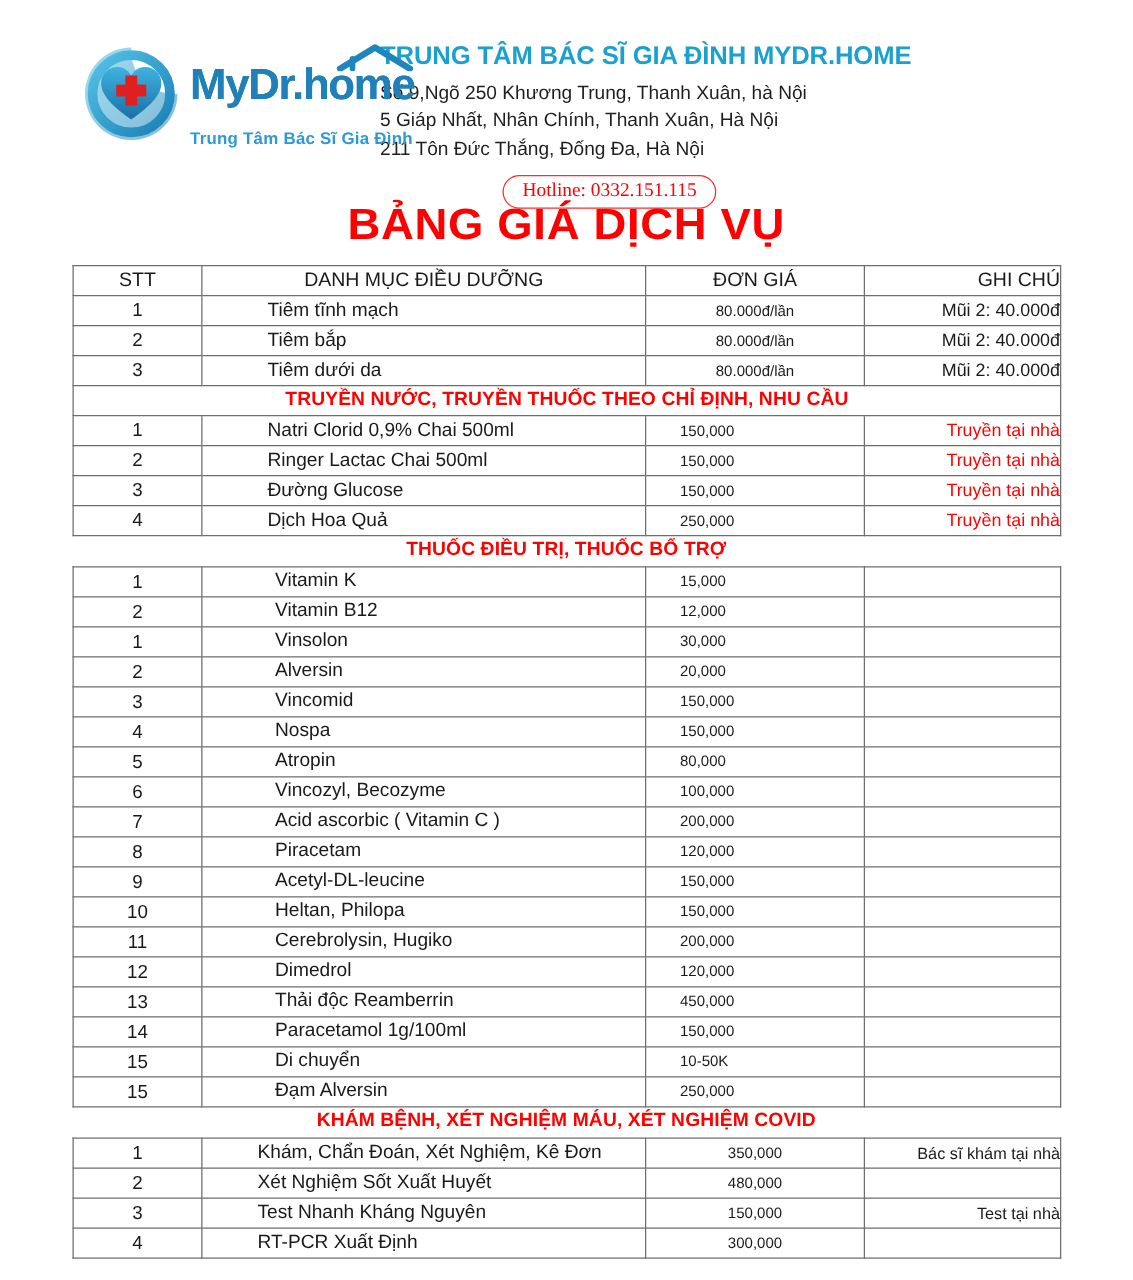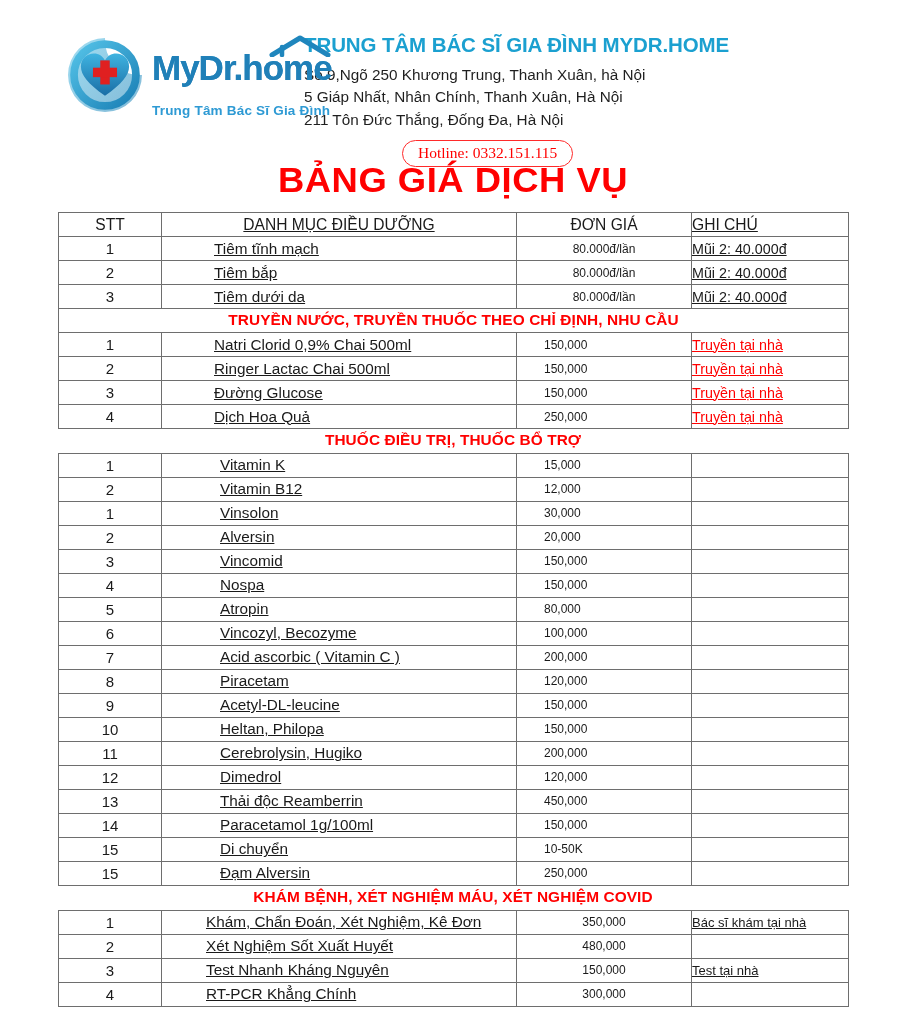--- a/index.html
+++ b/index.html
@@ -128,24 +128,24 @@
     padding:0;
     height:23px;
     vertical-align:middle;
   }
   col.c-stt{width:103px;}
   col.c-name{width:355px;}
   col.c-price{width:175px;}
   col.c-note{width:157px;}
 
   .cell-stt{text-align:center;font-size:15px;}
-  .cell-name{padding-left:50px;font-size:15.3px;text-decoration:underline;}
+  .cell-name{padding-left:50px;font-size:15.3px;}
   .cell-price{text-align:center;font-size:12px;}
   .cell-price.left{text-align:left;padding-left:27px;}
-  .cell-note{text-align:left;font-size:14.3px;text-decoration:underline;}
+  .cell-note{text-align:right;font-size:14.3px;}
   .cell-note.red{color:#ff0000;}
   .cell-note.small{font-size:13px;}
 
   .hdr td{height:26px;font-size:15.6px;}
   .hdr .cell-name{text-align:center;padding-left:0;}
 
   .section-bar{
     text-align:center;
     color:#ff0000;
     font-weight:bold;
@@ -422,20 +422,20 @@
           <td class="cell-note small"></td>
         </tr>
         <tr class="name-4">
           <td class="cell-stt">3</td>
           <td class="cell-name">Test Nhanh Kháng Nguyên</td>
           <td class="cell-price ">150,000</td>
           <td class="cell-note small">Test tại nhà</td>
         </tr>
         <tr class="name-4">
           <td class="cell-stt">4</td>
-          <td class="cell-name">RT-PCR Khẳng Chính</td>
+          <td class="cell-name">RT-PCR Xuất Định</td>
           <td class="cell-price ">300,000</td>
           <td class="cell-note small"></td>
         </tr>
       </tbody>
   </table>
 
 </div>
 
 </body></html>

